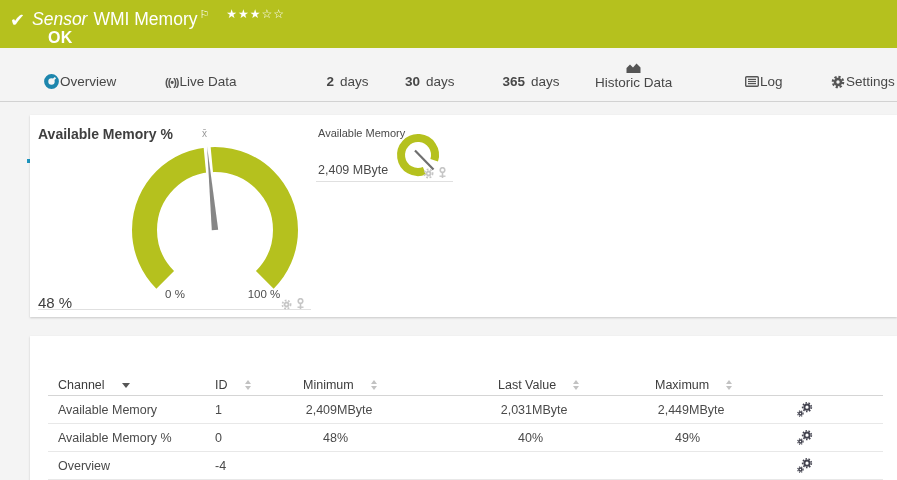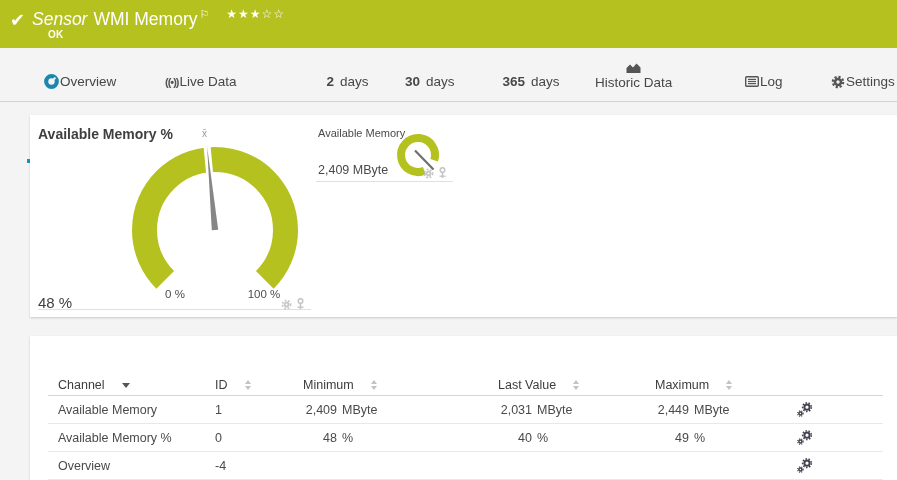--- a/index.html
+++ b/index.html
@@ -9,21 +9,21 @@
     font-family:"Liberation Sans","DejaVu Sans",sans-serif;
     -webkit-font-smoothing:antialiased;
   }
   
   .sensor-bar{position:absolute;left:0;top:0;width:897px;height:48px;background:#b5c11e;color:#fff;}
   .sensor-bar .check{position:absolute;left:10px;top:9px;font-size:18px;font-weight:bold;}
   .sensor-title{position:absolute;left:32px;top:7px;font-size:17.5px;white-space:nowrap;}
   .sensor-title .prefix{font-style:italic;margin-right:6px;}
   .sensor-title .flag{font-size:11px;vertical-align:super;margin-left:2px;}
   .sensor-title .stars{font-size:12px;vertical-align:super;letter-spacing:1px;margin-left:12px;}
-  .sensor-status{position:absolute;left:48px;top:29px;font-size:10px;font-weight:bold;letter-spacing:.3px;}
+  .sensor-status{position:absolute;left:48px;top:29px;font-size:16px;font-weight:bold;letter-spacing:.3px;}
   
   .tabbar{position:absolute;left:0;top:62px;width:897px;height:39px;border-bottom:1px solid #d2d2d2;background:#f4f4f4;}
   .tab{position:absolute;top:0;height:39px;display:flex;align-items:center;gap:1px;
        font-size:13.5px;color:#474747;cursor:pointer;white-space:nowrap;}
   .tab .num{font-weight:bold;margin-right:5px;}
   .tab-underline{position:absolute;left:27px;top:97px;width:121px;height:4px;background:#1d95bf;}
   .t-overview{left:44px;}
   .t-live{left:165px;}
   .t-2d{left:300px;}
   .t-30d{left:386px;}
@@ -54,21 +54,21 @@
   .sm-underline{position:absolute;left:286px;top:66px;width:137px;height:0;border-bottom:1px solid #e0e0e0;}
   .sm-icons{left:393px;top:52px;}
   
   .chan-table{position:absolute;left:18px;top:38px;width:835px;}
   .trow{display:grid;grid-template-columns:167px 88px 195px 157px 140px 1fr;align-items:center;}
   .thead{height:21px;border-bottom:1px solid #d5d5d5;font-size:12.5px;color:#3d3d3d;}
   .tbody-row{height:27px;border-bottom:1px solid #e8e8e8;font-size:12.5px;color:#4a4a4a;}
   .c1{padding-left:10px;display:flex;align-items:center;gap:6px;}
   .hcell{display:flex;align-items:center;gap:17px;cursor:pointer;}
   .num{display:inline-block;width:34px;text-align:right;}
-  .unit{margin-left:5px;}
+  .unit{}
   .sort-desc{width:0;height:0;border-left:4px solid transparent;border-right:4px solid transparent;border-top:5px solid #565656;margin-top:2px;}
   .sort-both{display:flex;flex-direction:column;gap:2px;}
   .sort-both .up{width:0;height:0;border-left:3.5px solid transparent;border-right:3.5px solid transparent;border-bottom:4px solid #c2c2c2;}
   .sort-both .dn{width:0;height:0;border-left:3.5px solid transparent;border-right:3.5px solid transparent;border-top:4px solid #c2c2c2;}
   .cog-cell{display:flex;justify-content:flex-start;padding-left:2px;}
   .cog-cell svg{cursor:pointer;}
 </style>
 </head>
 <body>
 

